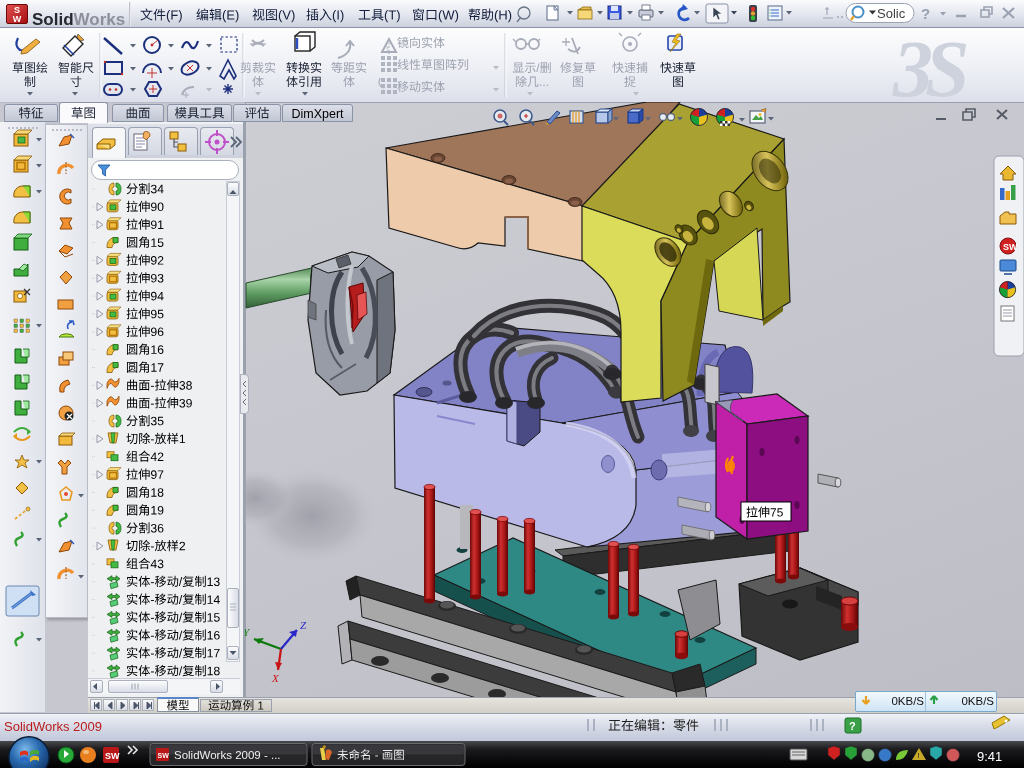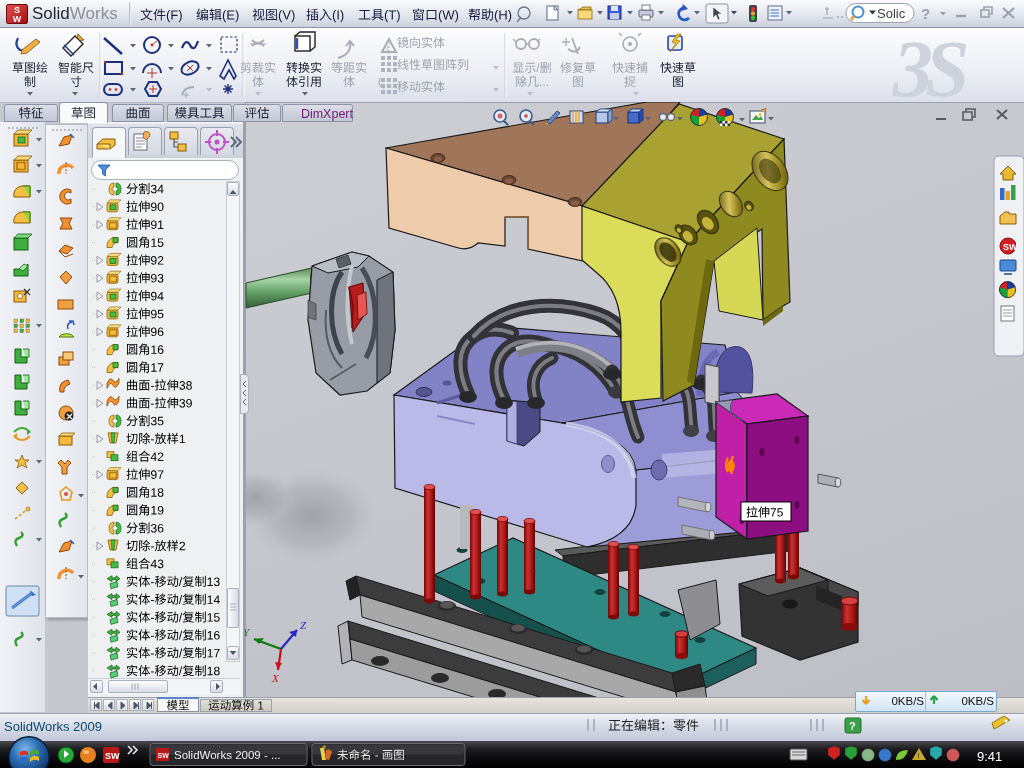--- a/index.html
+++ b/index.html
@@ -1,21 +1,21 @@
 <!DOCTYPE html>
 <html><head><meta charset="utf-8"><style>
 *{margin:0;padding:0;box-sizing:border-box}
 html,body{width:1024px;height:768px;overflow:hidden}
 body{font-family:"Liberation Sans",sans-serif;position:relative;background:#c7c7cf}
 .abs{position:absolute}
 </style></head><body>
 
 <div class="abs" style="left:0;top:0;width:1024px;height:28px;background:linear-gradient(#fbfbfd,#e3e6ee 55%,#ccd1dd);border-bottom:1px solid #8b93a6"></div>
 <div class="abs" style="left:6px;top:4px;width:22px;height:20px;background:linear-gradient(135deg,#e05050,#a80f0f);border:1px solid #6d0808;border-radius:2px;color:#fff;font-weight:bold;font-size:9px;text-align:center;line-height:9px;padding-top:1px">S<br>W</div>
-<div class="abs" style="left:32px;top:4px;font-size:17px;font-weight:normal;color:#26262e;letter-spacing:0">Solid<span style="color:#8d909c">Works</span></div>
+<div class="abs" style="left:32px;top:10px;font-size:17px;font-weight:bold;color:#26262e;letter-spacing:0">Solid<span style="color:#8d909c">Works</span></div>
 <div class="abs" style="left:129px;top:2px;width:2px;height:24px;background:linear-gradient(90deg,#aab,#fff)"></div>
 <svg class="abs" style="left:0;top:0" width="1024" height="28">
     <g stroke="#4a5568" fill="none" stroke-width="1.3">
       <circle cx="524" cy="13" r="6" stroke="#6a7488"></circle>
       <path d="M521,17 l-4,5" stroke="#6a7488"></path>
     </g>
     <rect x="547" y="6" width="11" height="14" fill="#fff" stroke="#5a6a8a"></rect>
     <path d="M554,6 l4,4 l-4,0 z" fill="#cdd6ea" stroke="#5a6a8a" stroke-width=".8"></path>
     <path d="M567,11 l6,0 l-3,3.6 z" fill="#5a6578"></path>
     <path d="M578,10 l5,-3 8,0 0,3 z" fill="#e8c050" stroke="#8a6a10" stroke-width=".8"></path>
@@ -148,21 +148,21 @@
     <path d="M633,92 l6,0 l-3,3.6 z" fill="#b8bcc8"></path>
     <rect x="668" y="36" width="14" height="14" rx="2" fill="#e8edf8" stroke="#2848a8" stroke-width="1.6"></rect>
     <path d="M677,34 l-5,8 4,1 -6,9 10,-11 -4,-1 5,-6 z" fill="#f0c020" stroke="#906800" stroke-width=".6"></path>
   </svg>
 <div class="abs" style="left:4px;top:104px;width:54px;height:18px;background:linear-gradient(#dcdfe8,#c2c7d4);border:1px solid #8b93a6;border-radius:3px 3px 0 0;z-index:6"></div>
 <div class="abs" style="left:59px;top:102px;width:49px;height:21px;background:#fafafc;border:1px solid #8b93a6;border-bottom:none;border-radius:3px 3px 0 0;z-index:6"></div>
 <div class="abs" style="left:112px;top:104px;width:52px;height:18px;background:linear-gradient(#dcdfe8,#c2c7d4);border:1px solid #8b93a6;border-radius:3px 3px 0 0;z-index:6"></div>
 <div class="abs" style="left:167px;top:104px;width:65px;height:18px;background:linear-gradient(#dcdfe8,#c2c7d4);border:1px solid #8b93a6;border-radius:3px 3px 0 0;z-index:6"></div>
 <div class="abs" style="left:233px;top:104px;width:48px;height:18px;background:linear-gradient(#dcdfe8,#c2c7d4);border:1px solid #8b93a6;border-radius:3px 3px 0 0;z-index:6"></div>
 <div class="abs" style="left:282px;top:104px;width:71px;height:18px;background:linear-gradient(#dcdfe8,#c2c7d4);border:1px solid #8b93a6;border-radius:3px 3px 0 0;z-index:6"></div>
-<div class="abs" style="left:282px;top:107px;width:71px;text-align:right;font-size:12.5px;color:#701a75;z-index:7">DimXpert</div>
+<div class="abs" style="left:282px;top:107px;width:71px;text-align:center;font-size:12.5px;color:#000000;z-index:7">DimXpert</div>
 <div class="abs" style="left:245px;top:102px;width:779px;height:610px;background:linear-gradient(160deg,#cdcdd4,#c4c4cc 60%,#bdbdc6);border-left:1px solid #9aa0ac;border-top:1px solid #9aa0ac"></div>
 <div class="abs" style="left:0;top:122px;width:45px;height:590px;background:linear-gradient(90deg,#f2f3f7,#dfe2ea)"></div>
 <div class="abs" style="left:45px;top:124px;width:43px;height:494px;background:linear-gradient(90deg,#f4f5f8,#e2e5ec);border:1px solid #b8bcc8;box-shadow:2px 2px 3px rgba(0,0,0,.25)"></div>
 <svg class="abs" style="left:0;top:0" width="90" height="720">
     <path d="M8,128 h30" stroke="#b8bcc8" stroke-width="2" stroke-dasharray="2,2"></path>
     <path d="M52,130 h30" stroke="#b8bcc8" stroke-width="2" stroke-dasharray="2,2"></path>
     <rect x="14" y="134" width="14" height="12" fill="#f2b93c" stroke="#8a5a08" stroke-width="1"></rect>
     <path d="M14,134 l4,-4 14,0 -4,4 z" fill="#f8d878" stroke="#8a5a08" stroke-width=".8"></path>
     <rect x="18" y="137" width="7" height="6" fill="#49b849" stroke="#1a6a1a" stroke-width=".8"></rect>
     <path d="M36,138 l6,0 l-3,3.6 z" fill="#5a6578"></path>
@@ -697,21 +697,21 @@
       <path d="M99,702 l-4,3.5 4,3.5 z M94.5,702 v7"></path>
       <path d="M112,702 l-4,3.5 4,3.5 z"></path>
       <path d="M121,702 l4,3.5 -4,3.5 z"></path>
       <path d="M134,702 l4,3.5 -4,3.5 z M138.5,702 v7"></path>
       <path d="M147,702 l4,3.5 -4,3.5 z M151.5,702 v7"></path>
     </g>
   </svg>
 <div class="abs" style="left:157px;top:697px;width:42px;height:15px;background:#fafafa;border:1px solid #88909e;border-top:2px solid #5a85c8"></div>
 <div class="abs" style="left:200px;top:699px;width:72px;height:13px;background:linear-gradient(#e2e0da,#ccc9c0);border:1px solid #9aa0ac"></div>
 <div class="abs" style="left:0;top:713px;width:1024px;height:28px;background:linear-gradient(#f0f2f7,#d8dce8 45%,#c2c8da);border-top:1px solid #98a0b2"></div>
-<div class="abs" style="left:4px;top:719px;font-size:13px;color:#0c4a6e">SolidWorks 2009</div>
+<div class="abs" style="left:4px;top:719px;font-size:13px;color:#b91c1c">SolidWorks 2009</div>
 <svg class="abs" style="left:0;top:0" width="1024" height="768">
     <path d="M588,719 v12 m6,-12 v12 M715,719 v12 m6,-12 v12 m6,-12 v12 m84,-12 v12 m6,-12 v12 m6,-12 v12" stroke="#9aa2b2" stroke-width="1.5"></path>
     <rect x="845" y="718" width="16" height="15" rx="2" fill="#3aa048" stroke="#1a7028"></rect>
     <text x="849" y="730" font-size="11" font-weight="bold" fill="#fff" font-family="Liberation Sans">?</text>
     <path d="M992,723 l12,-7 6,4 -12,7 -4,2 z" fill="#e8c030" stroke="#907808" stroke-width="1"></path>
     <circle cx="1006" cy="721" r="1.5" fill="#fff"></circle>
   </svg>
 <div class="abs" style="left:855px;top:691px;width:142px;height:21px;background:linear-gradient(#f2f8fd,#cfe4f5);border:1px solid #7aa8cc;border-radius:2px"></div>
 <div class="abs" style="left:925px;top:692px;width:1px;height:19px;background:#9ec0da"></div>
 <svg class="abs" style="left:0;top:0" width="1024" height="768">

